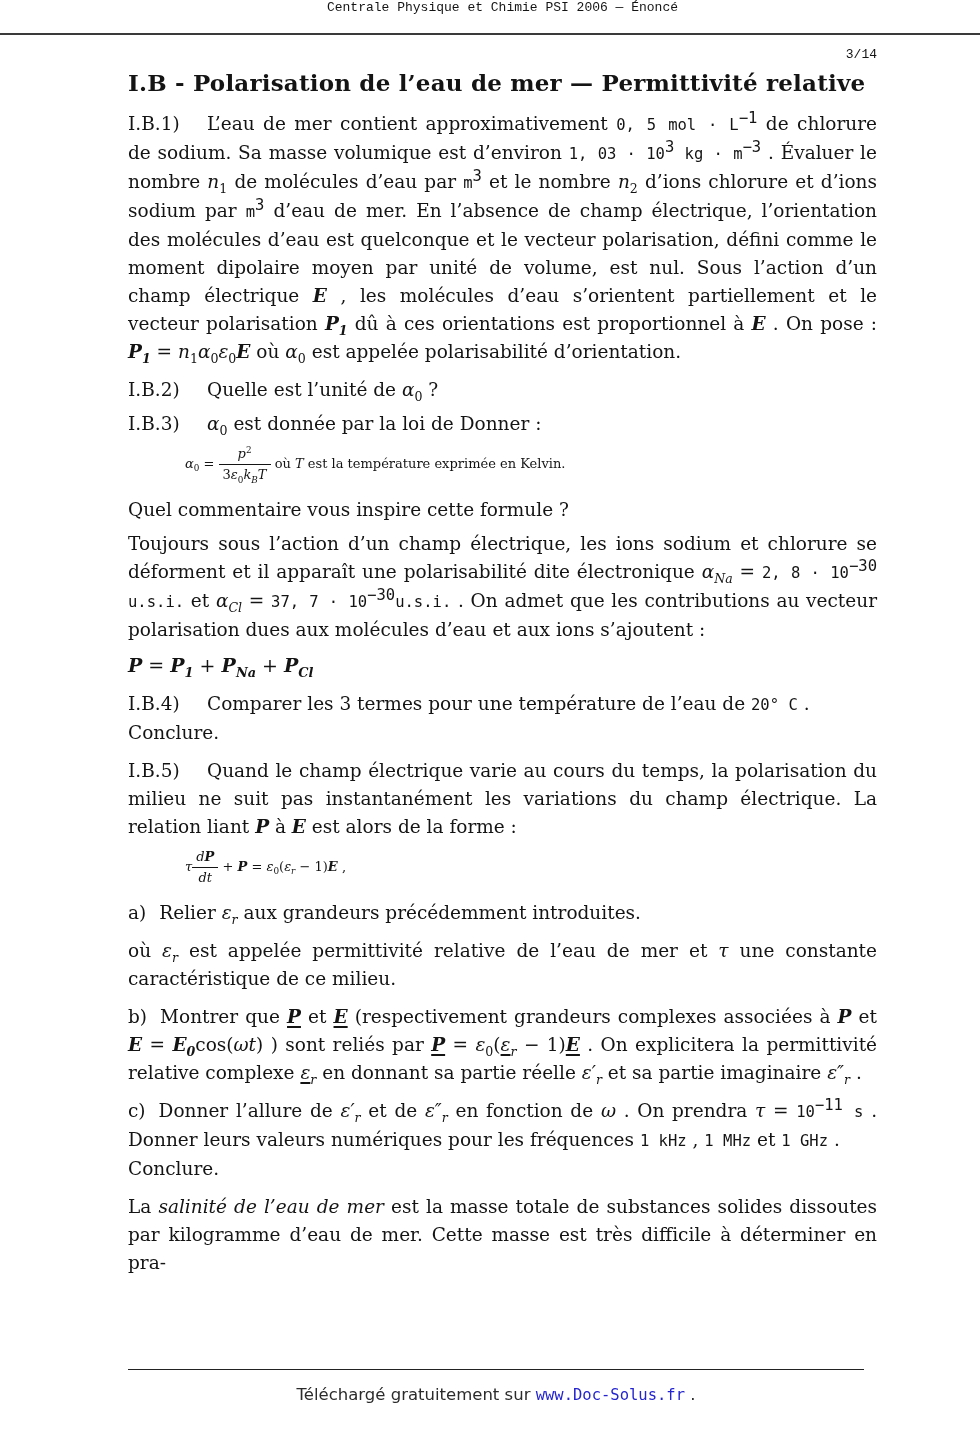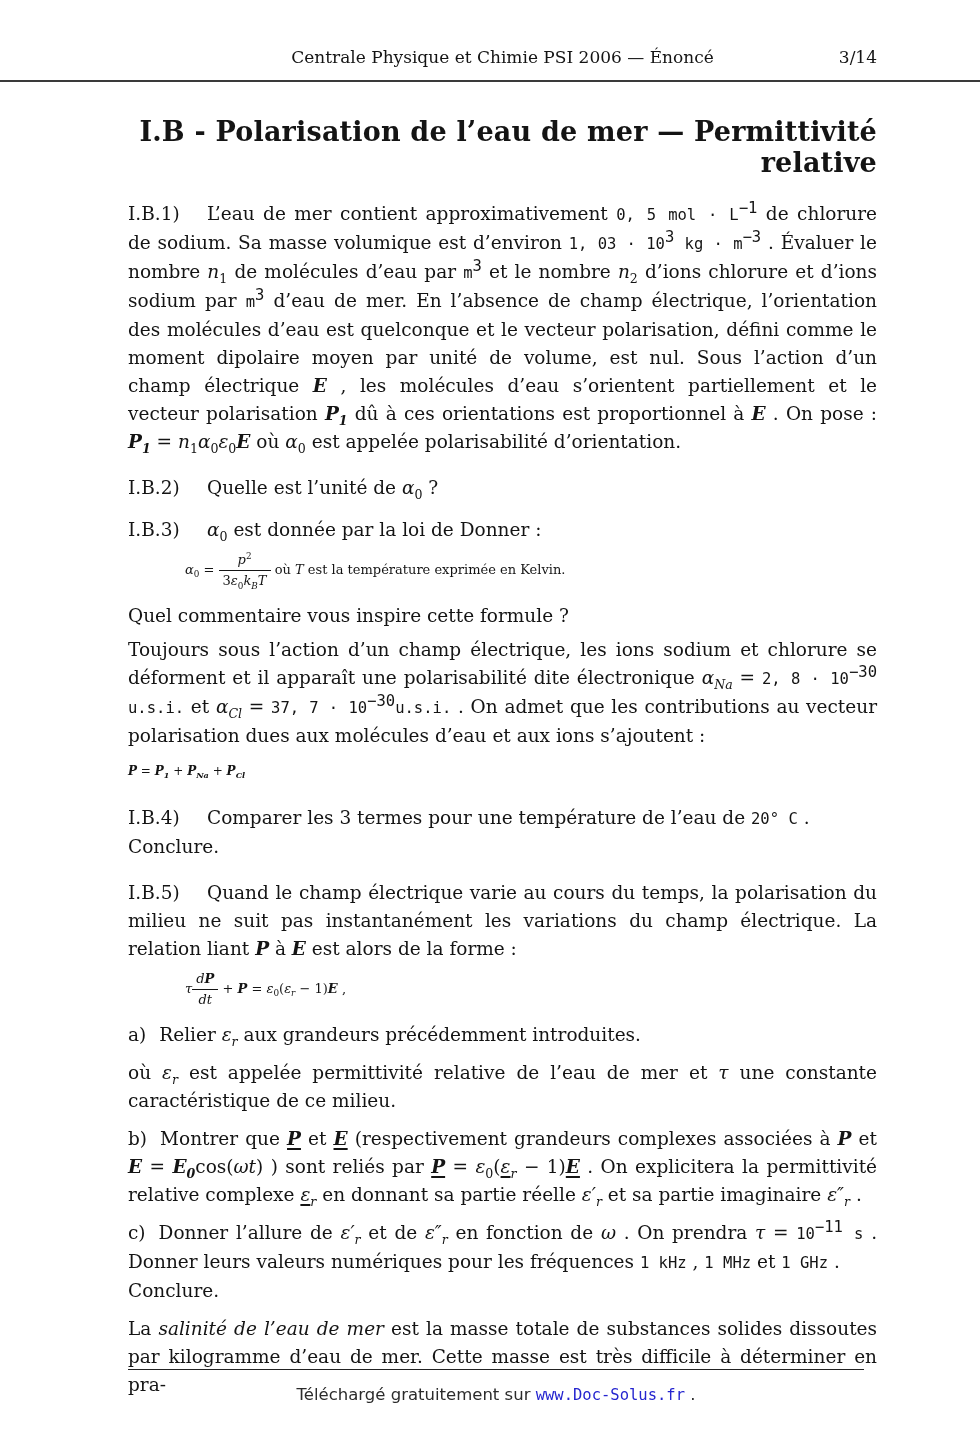--- a/index.html
+++ b/index.html
@@ -5,50 +5,50 @@
   :root { --link-blue:#2424cf; --ink:#141414; --rule:#3a3a3a; }
   html,body { margin:0; padding:0; }
   body {
     width:980px; height:1441px; background:#ffffff; color:var(--ink);
     font-family:"DejaVu Serif", serif; position:relative; overflow:hidden;
   }
   .page { position:absolute; inset:0; }
   .block { margin-left:128px; margin-right:103px; }
 
   
-  .header { position:relative; padding-top:47px; font-size:17px; height:24px; }
+  .header { position:relative; font-size:13px; height:24px;font-family:Liberation Mono, monospace; }
   .header-title { display:block; text-align:center; }
   .page-num { position:absolute; right:0; top:47px; }
   .header-rule { border:none; border-top:2.5px solid var(--rule); margin:9px 0 0 0; }
 
   
-  h1.heading { font-size:27px; font-weight:bold; margin:34px 0 14px 0; letter-spacing:.2px;text-align:right; }
+  h1.heading { font-size:23px; font-weight:bold; margin:34px 0 14px 0; letter-spacing:.2px; }
 
   
   p.para { font-size:18.5px; line-height:28px; text-align:justify; margin:0 0 10px 0; hyphens:auto; }
   p.tight { margin-bottom:6px; }
-  .qlabel { display:inline-block; width:79px;margin-top:8px; }
+  .qlabel { display:inline-block; width:79px; }
   .albl  { margin-right:13px; }
   .r { font-style:normal; }
   .m { font-style:italic; }
   .b { font-weight:bold; font-style:italic; }
   .u { font-family:"DejaVu Sans Mono", monospace; font-size:0.84em; }
   .it { font-style:italic; }
   sub, sup { font-size:0.68em; line-height:0; }
   sub.m, sup.m { font-style:italic; }
   sub.b, sup.b { font-weight:bold; font-style:italic; }
   sup.u, sub.u { font-family:"DejaVu Sans Mono", monospace; }
   .ul { text-decoration:underline; text-underline-offset:3px; text-decoration-thickness:1.5px; }
 
   
   .equation { margin:8px 0 14px 0; padding-left:57px; font-size:13px; line-height:1; }
   .frac { display:inline-block; vertical-align:middle; text-align:center; line-height:1.2; }
   .frac .num { display:block; border-bottom:1.6px solid var(--ink); padding:0 4px 2px 4px; }
   .frac .den { display:block; padding:2px 4px 0 4px; }
-  .eqline { font-size:12px; line-height:30px; margin:0 0 10px 0; }
+  .eqline { font-size:19px; line-height:30px; margin:0 0 10px 0; }
 
   
   .footer { position:absolute; left:128px; right:116px; top:1369px; }
   .footer-rule { border:none; border-top:1.5px solid #222; margin:0; }
   .footer-text { text-align:center; margin-top:15px; font-family:"DejaVu Sans", sans-serif; font-size:16.5px; color:#2b2b2b; }
   .footer-link { color:var(--link-blue); font-family:"DejaVu Sans Mono", monospace; font-size:15.5px; text-decoration:none; }
 </style>
 </head>
 <body>
 

